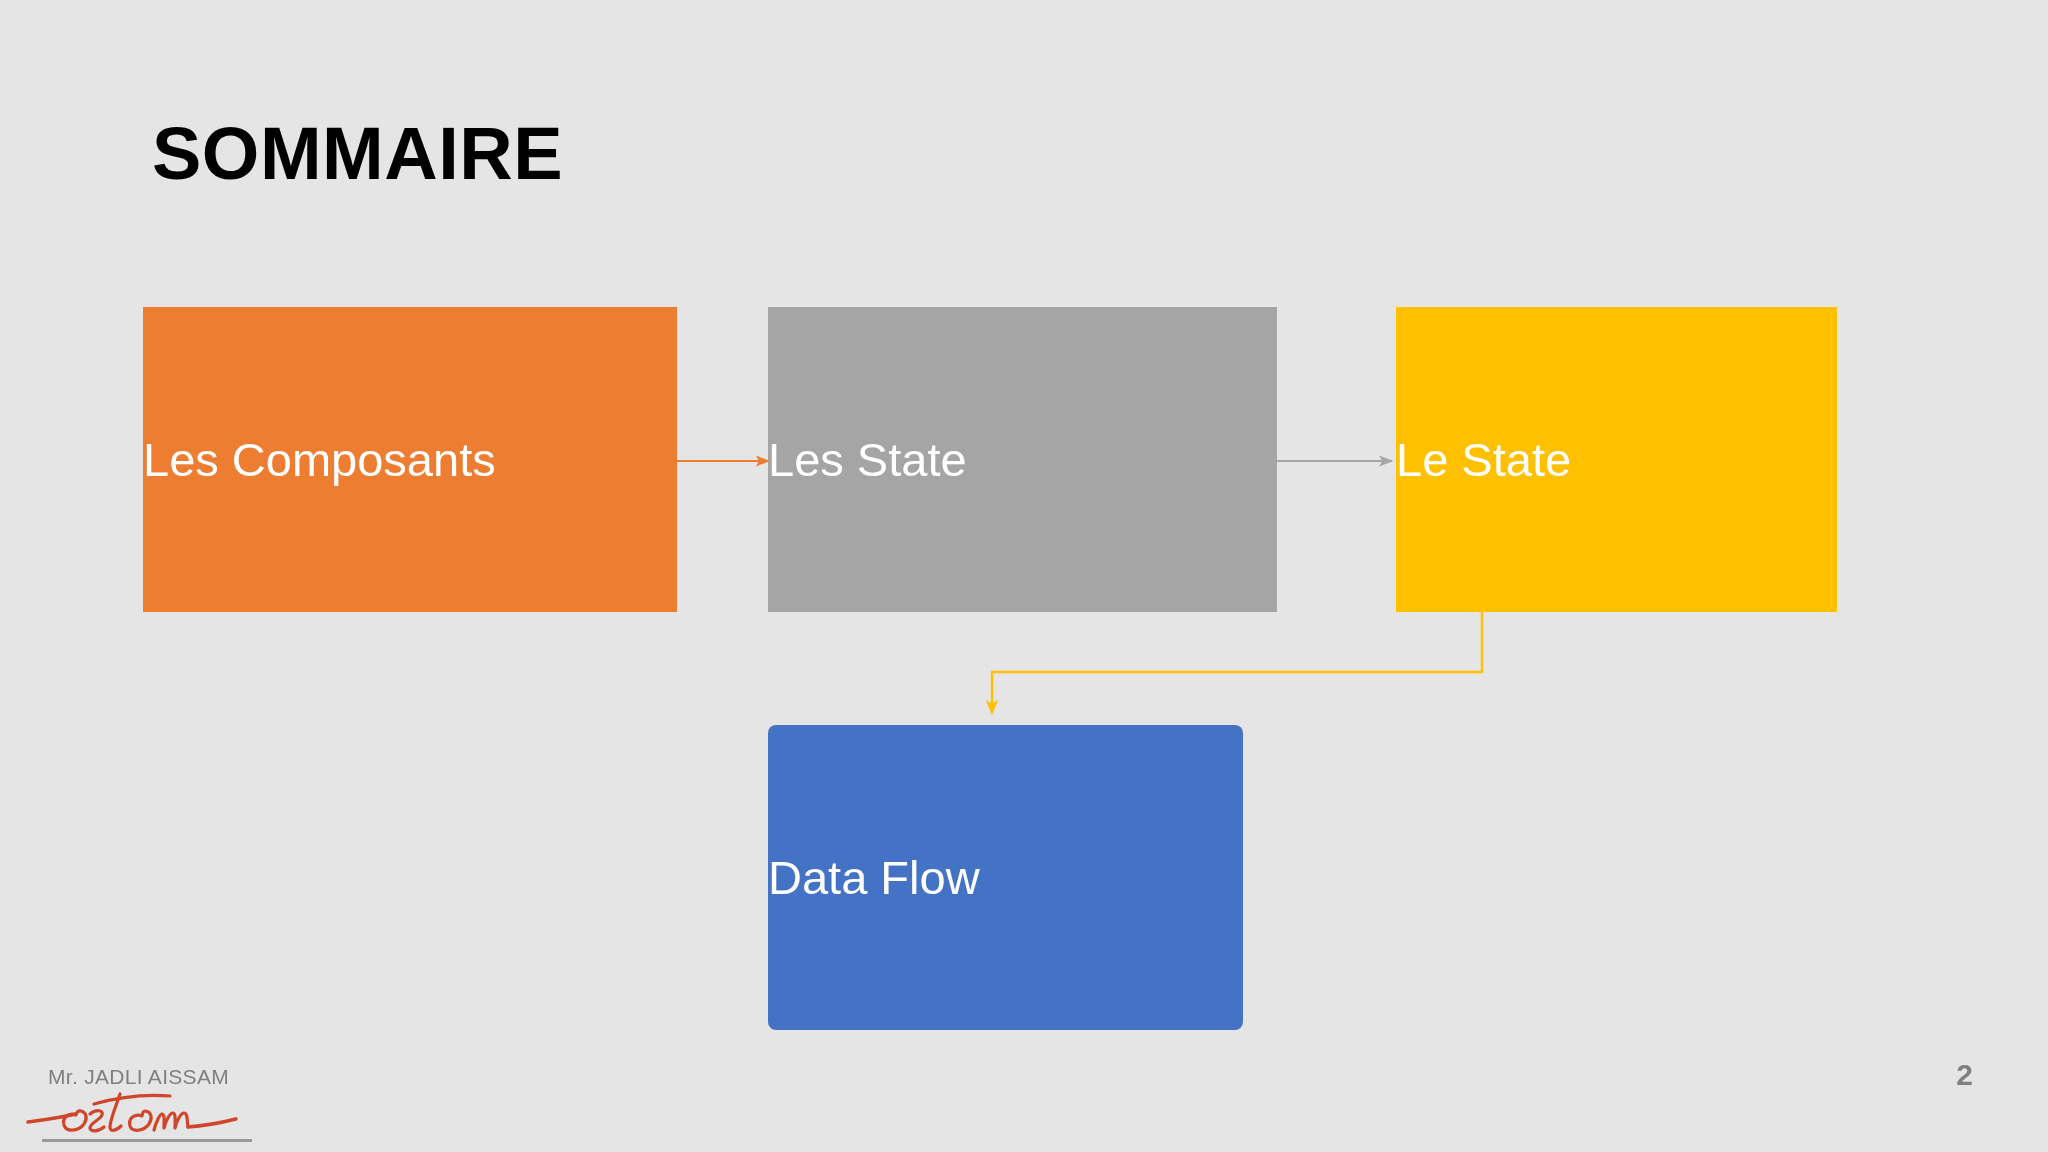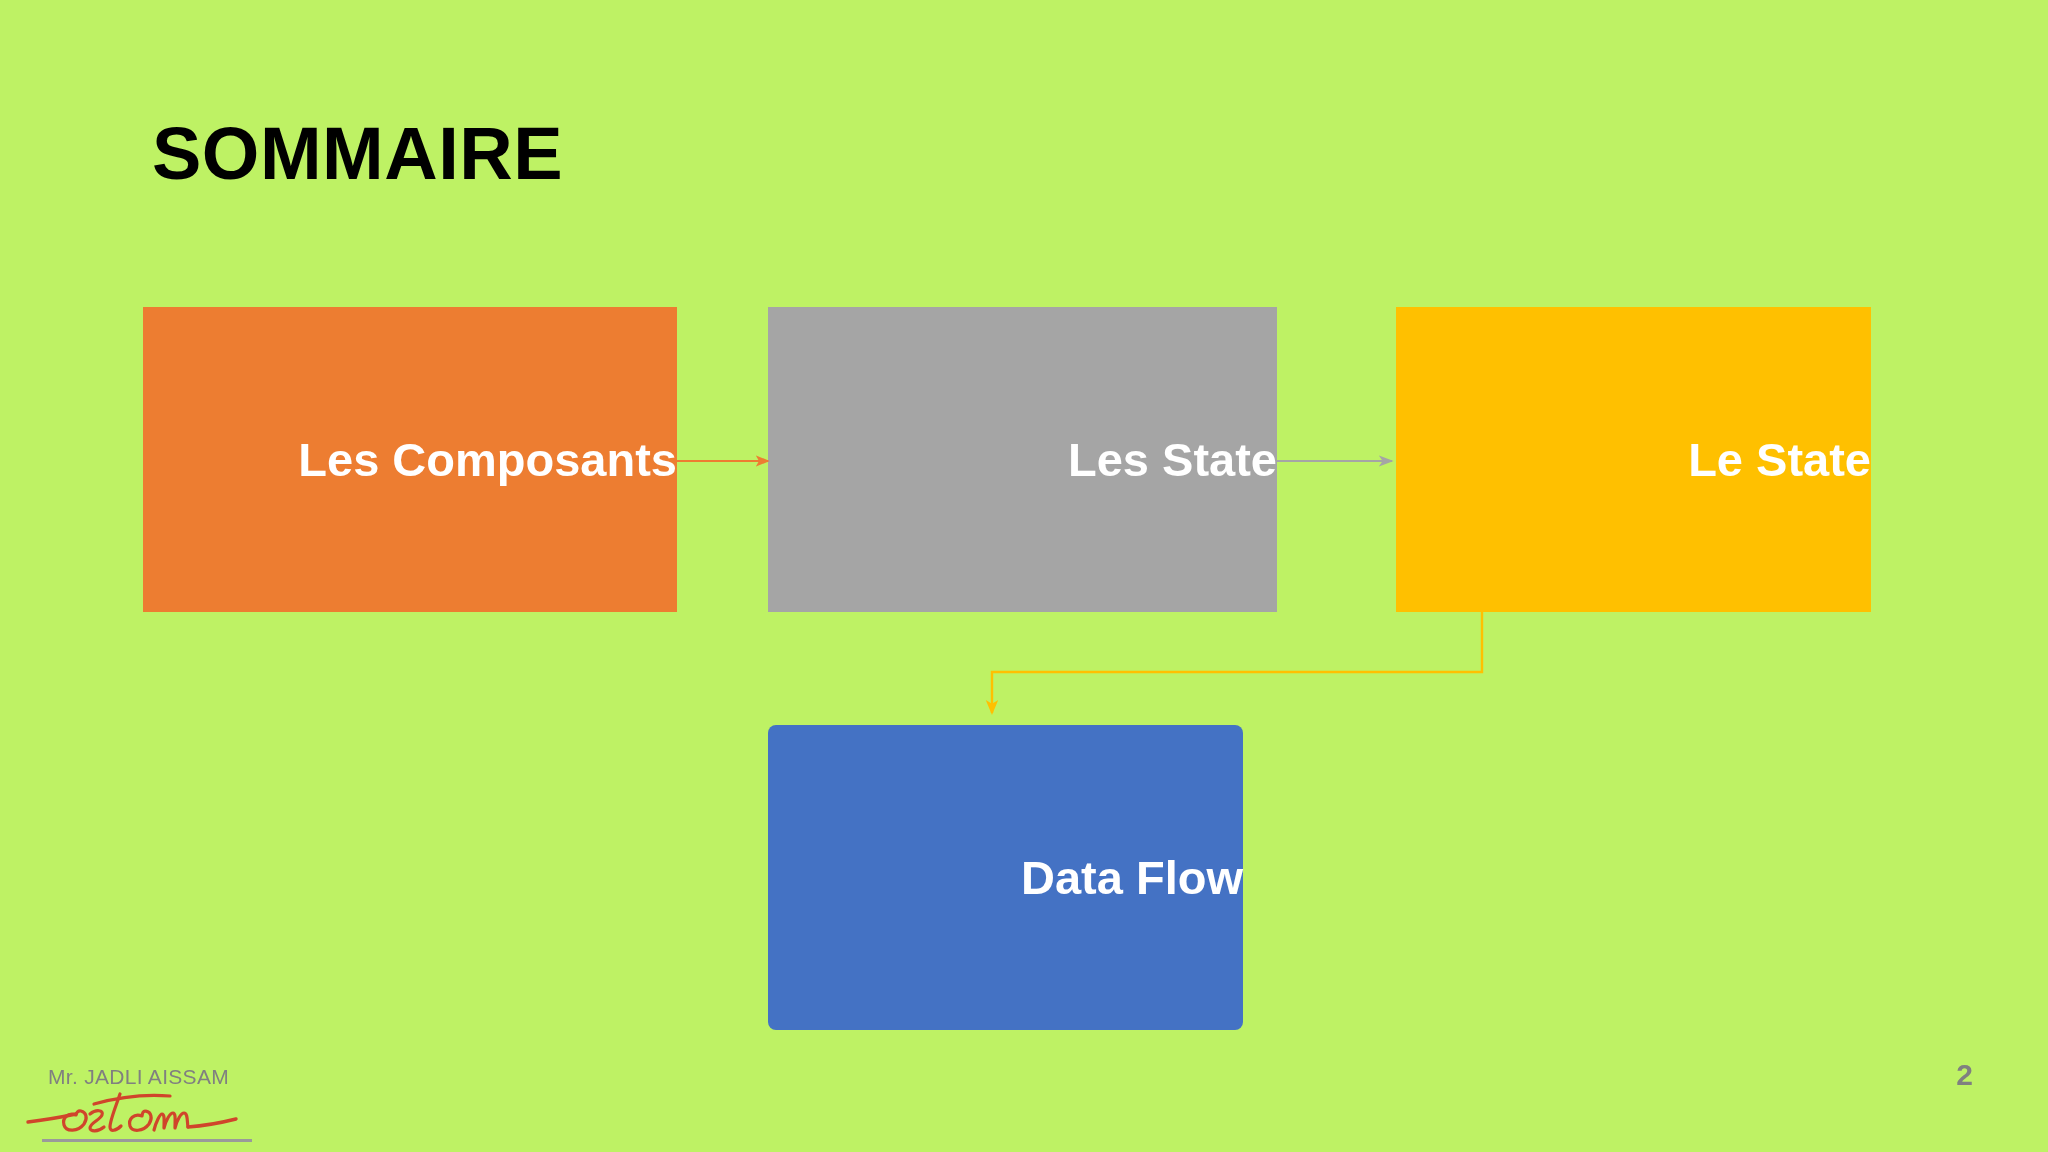--- a/index.html
+++ b/index.html
@@ -13,45 +13,45 @@
     height: 1152px;
     position: relative;
     overflow: hidden;
     font-family: "Liberation Sans", sans-serif;
     -webkit-font-smoothing: antialiased;
   }
 
   .slide {
     position: absolute;
     inset: 0;
-    background: #bef264;
+    background: #e5e5e5;
   }
 
   
   .slide-title {
     position: absolute;
     left: 152px;
     top: 115px;
     font-size: 74px;
     font-weight: bold;
     color: #000000;
     letter-spacing: 0.5px;
     line-height: 1.05;
     white-space: nowrap;
   }
 
   
   .node {
     position: absolute;
     display: flex;
     align-items: center;
-    justify-content: flex-end;
+    justify-content: flex-start;
     color: #ffffff;
     font-size: 47px;
-    font-weight: bold;
+    font-weight: normal;
     line-height: 1.1;
     text-align: center;
     white-space: nowrap;
     box-sizing: border-box;
   }
 
   #node-composants {
     left: 143px;
     top: 307px;
     width: 534px;
@@ -63,21 +63,21 @@
     left: 768px;
     top: 307px;
     width: 509px;
     height: 305px;
     background: #A5A5A5;
   }
 
   #node-state {
     left: 1396px;
     top: 307px;
-    width: 475px;
+    width: 441px;
     height: 305px;
     background: #FFC000;
   }
 
   #node-dataflow {
     left: 768px;
     top: 725px;
     width: 475px;
     height: 305px;
     background: #4472C4;

